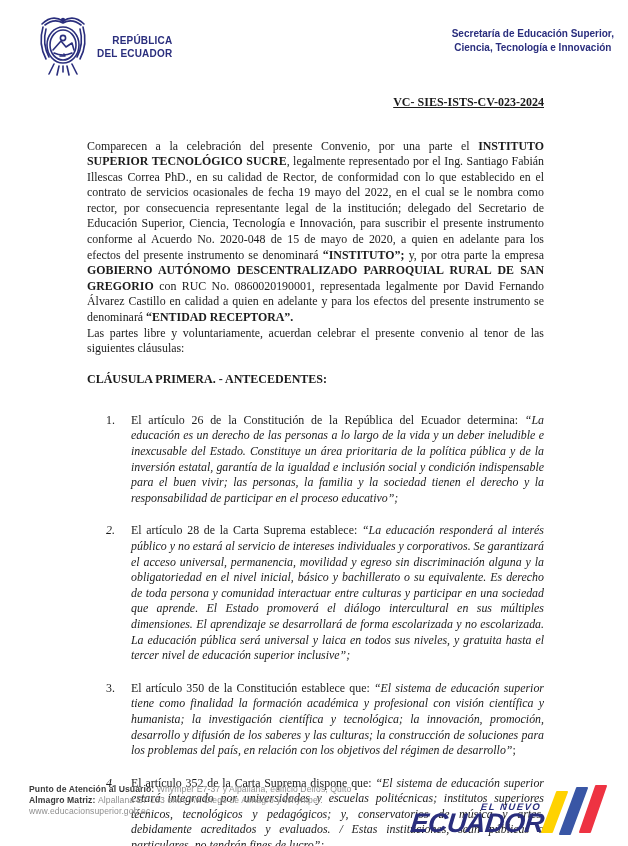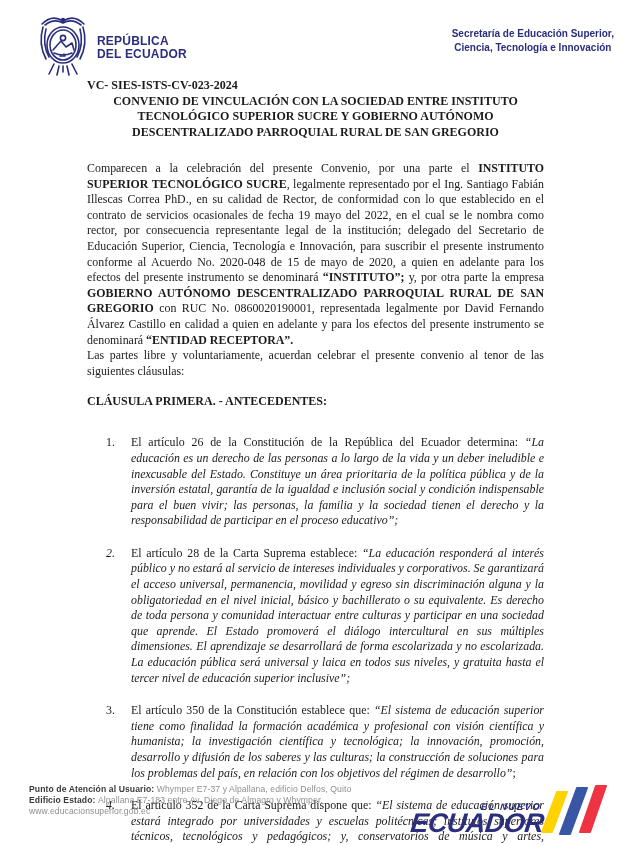--- a/index.html
+++ b/index.html
@@ -7,33 +7,33 @@
     width:628px;height:846px;position:relative;margin:0 auto;
     background:#ffffff;overflow:hidden;
     font-family:"Liberation Serif", serif;color:#1b1b1b;
   }
   
   .hdr{display:flex;justify-content:space-between;align-items:flex-start;padding:12px 14px 0 34px;}
   .brand{display:flex;gap:5px;}
   .brand svg{display:block;}
   .brand-text{
     font-family:"Liberation Sans",sans-serif;font-weight:bold;
-    color:var(--navy);font-size:12px;line-height:12.5px;margin-top:23px;letter-spacing:.2px;
+    color:var(--navy);font-size:10px;line-height:12.5px;margin-top:23px;letter-spacing:.2px;text-align:right;
   }
   .secretariat{
     font-family:"Liberation Sans",sans-serif;font-weight:bold;
     color:var(--navy);font-size:10px;line-height:14px;text-align:center;margin-top:15px;
   }
   
   .main{padding:0 84px 0 87px;}
-  .doc-code{ text-align:left;font-weight:bold;font-size:12px;line-height:15.5px;}
+  .doc-code{ text-align:right;font-weight:bold;font-size:12px;line-height:15.5px;margin-top:17px;text-decoration:underline;}
   .doc-title{text-align:center;font-weight:bold;font-size:12px;line-height:15.5px;}
   
   .para{text-align:justify;font-size:11.9px;line-height:15.6px;margin:0;}
-  .para.first{margin-top:21px;}
+  .para.first{margin-top:28px;}
   .clause-heading{font-weight:bold;font-size:12px;margin:15px 0 26px 0;}
   .item{display:flex;margin:0 0 17px 19px;font-size:11.9px;line-height:15.6px;}
   .num{width:25px;flex:none;}
   .num[data-style="italic"]{font-style:italic;}
   .itext{flex:1;text-align:justify;}
   .sb{font-weight:bold;}
   .si{font-style:italic;}
   
   .ftr{position:absolute;left:4px;right:0;bottom:4px;display:flex;justify-content:space-between;align-items:flex-start;padding:0 16px 2px 25px;}
   .contact{font-family:"Liberation Sans",sans-serif;font-size:8.6px;line-height:11px;color:var(--footer-gray);letter-spacing:.1px;}
@@ -84,25 +84,20 @@
       </div>
     </div>
     <div class="secretariat">
       <div>Secretaría de Educación Superior,</div>
       <div>Ciencia, Tecnología e Innovación</div>
     </div>
   </div>
 
   <div class="main">
     <div class="doc-code">VC- SIES-ISTS-CV-023-2024</div>
-    <div class="doc-title">
-      <div>CONVENIO DE VINCULACIÓN CON LA SOCIEDAD ENTRE INSTITUTO</div>
-      <div>TECNOLÓGICO SUPERIOR SUCRE Y GOBIERNO AUTÓNOMO</div>
-      <div>DESCENTRALIZADO PARROQUIAL RURAL DE SAN GREGORIO</div>
-    </div>
 
     <p class="para first"><span>Comparecen a la celebración del presente Convenio, por una parte el </span><span class="sb">INSTITUTO SUPERIOR TECNOLÓGICO SUCRE</span><span>, legalmente representado por el Ing. Santiago Fabián Illescas Correa PhD., en su calidad de Rector, de conformidad con lo que establecido en el contrato de servicios ocasionales de fecha 19 mayo del 2022, en el cual se le nombra como rector, por consecuencia representante legal de la institución; delegado del Secretario de Educación Superior, Ciencia, Tecnología e Innovación, para suscribir el presente instrumento conforme al Acuerdo No. 2020-048 de 15 de mayo de 2020, a quien en adelante para los efectos del presente instrumento se denominará </span><span class="sb">“INSTITUTO”;</span><span> y, por otra parte la empresa </span><span class="sb">GOBIERNO AUTÓNOMO DESCENTRALIZADO PARROQUIAL RURAL DE SAN GREGORIO</span><span> con RUC No. 0860020190001, representada legalmente por David Fernando Álvarez Castillo en calidad a quien en adelante y para los efectos del presente instrumento se denominará </span><span class="sb">“ENTIDAD RECEPTORA”.</span></p>
     <p class="para">Las partes libre y voluntariamente, acuerdan celebrar el presente convenio al tenor de las siguientes cláusulas:</p>
 
     <div class="clause-heading">CLÁUSULA PRIMERA. - ANTECEDENTES:</div>
 
     <div class="antecedentes">
       <div class="item">
         <span class="num" data-style="normal">1.</span>
         <span class="itext"><span>El artículo 26 de la Constitución de la República del Ecuador determina: </span><span class="si">“La educación es un derecho de las personas a lo largo de la vida y un deber ineludible e inexcusable del Estado. Constituye un área prioritaria de la política pública y de la inversión estatal, garantía de la igualdad e inclusión social y condición indispensable para el buen vivir; las personas, la familia y la sociedad tienen el derecho y la responsabilidad de participar en el proceso educativo”;</span></span>
@@ -118,21 +113,21 @@
       <div class="item">
         <span class="num" data-style="italic">4.</span>
         <span class="itext"><span>El artículo 352 de la Carta Suprema dispone que: </span><span class="si">“El sistema de educación superior estará integrado por universidades y escuelas politécnicas; institutos superiores técnicos, tecnológicos y pedagógicos; y, conservatorios de música y artes, debidamente acreditados y evaluados. / Estas instituciones, sean públicas o particulares, no tendrán fines de lucro”;</span></span>
       </div>
     </div>
   </div>
 
   <div class="ftr">
     <div class="contact">
       <div><span class="sb">Punto de Atención al Usuario: </span><span>Whymper E7-37 y Alpallana, edificio Delfos, Quito</span></div>
-      <div><span class="sb">Edificio Estado: </span><span>Alpallana E7-183 entre Av. Diego de Almagro y Whymper.</span></div>
+      <div><span class="sb">Almagro Matriz: </span><span>Alpallana E7-183 entre Av. Diego de Almagro y Whymper.</span></div>
       <a class="site" href="#">www.educacionsuperior.gob.ec</a>
     </div>
     <div class="ne-logo">
       <div class="ne-text">
         <div class="ne-top">EL NUEVO</div>
         <div class="ne-main">ECUADOR</div>
       </div>
       <svg class="ne-stripes" width="72" height="52" viewBox="0 0 72 52">
         <g stroke-linejoin="round" stroke-width="2">
           <polygon points="2,48 12,48 27,8 17,8" fill="#FFD200" stroke="#FFD200"></polygon>

